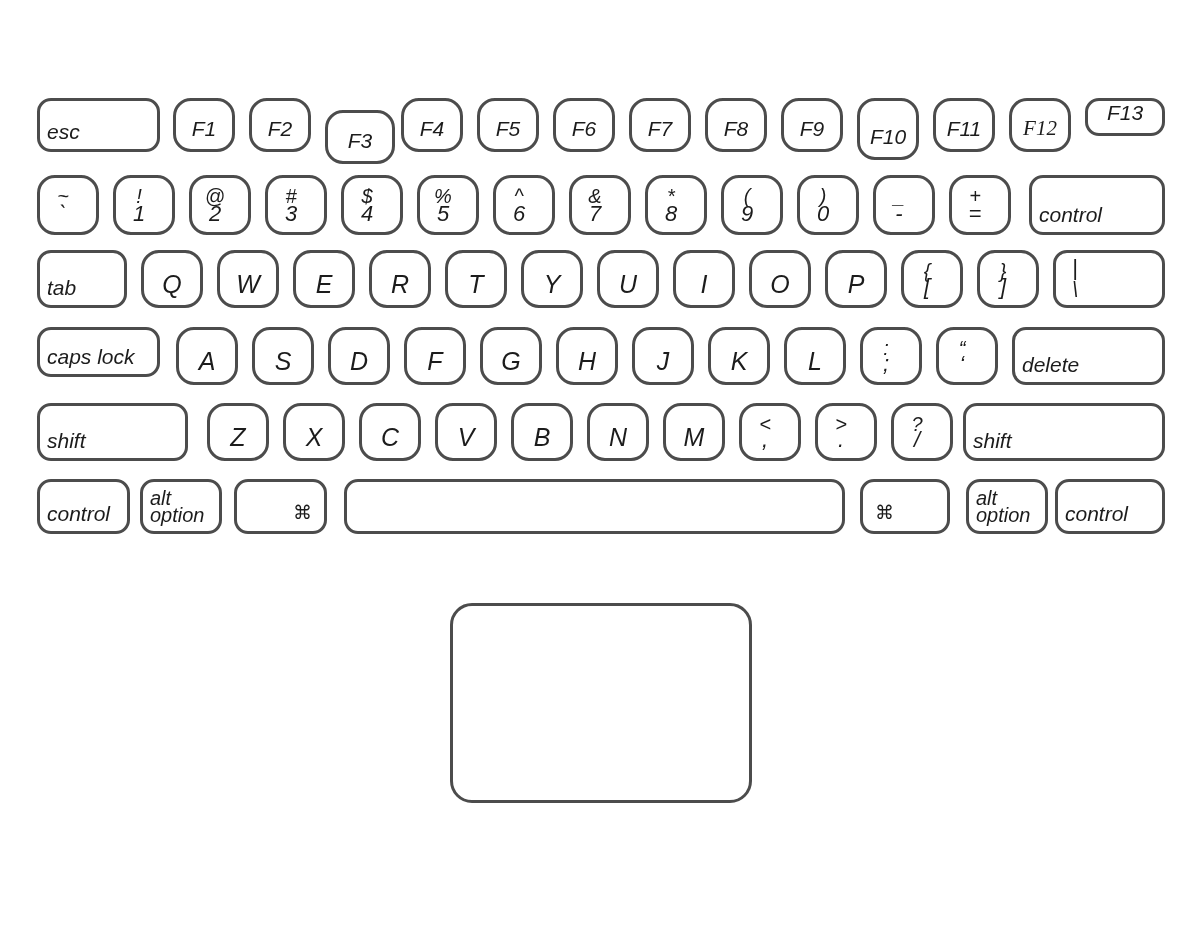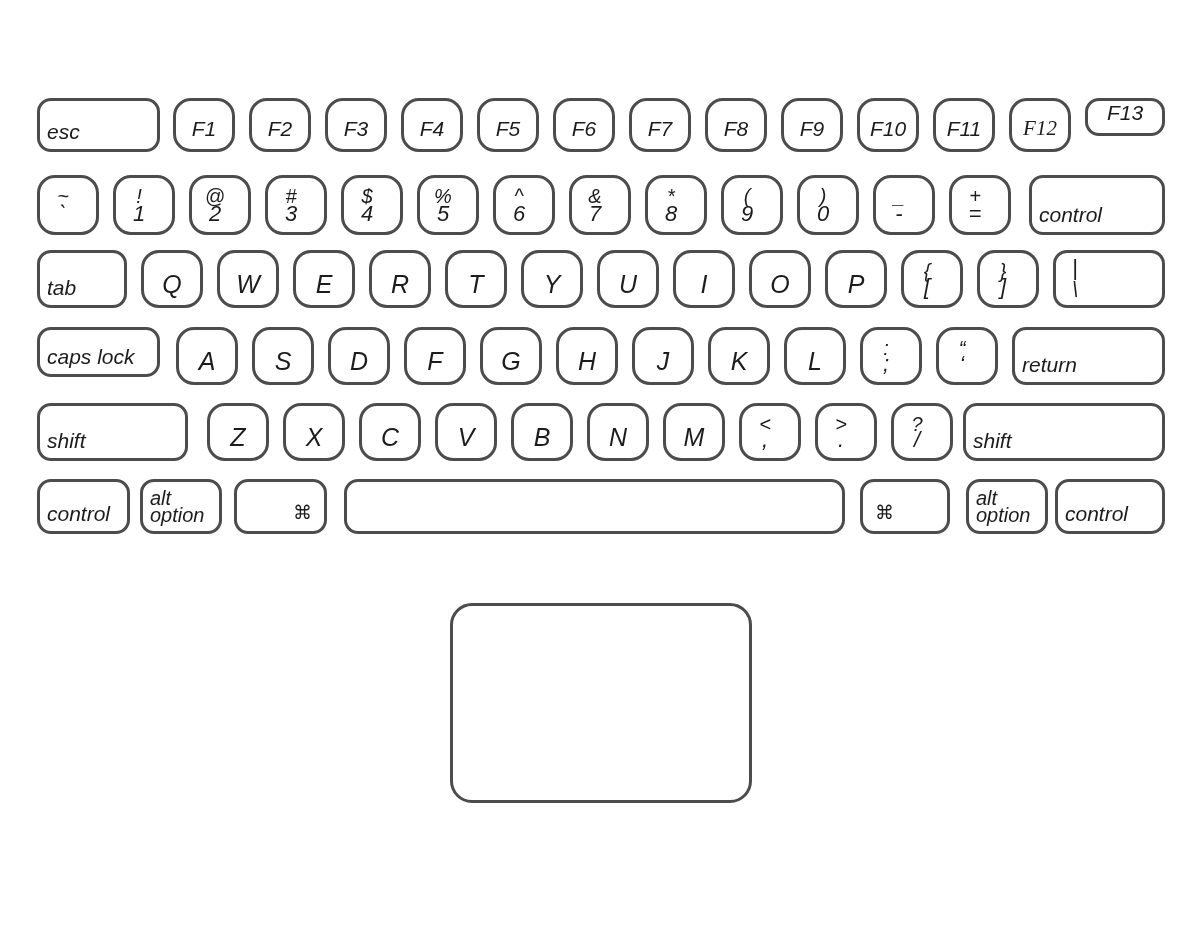--- a/index.html
+++ b/index.html
@@ -137,21 +137,21 @@
       <div class="key sq" style="left: 173px; top: 98px; width: 62px; height: 54px; border-color: rgb(76, 76, 76);">
         <div class="key-face">
           <span class="lbl fn" style="color: rgb(28, 28, 28);">F1</span>
         </div>
       </div>
       <div class="key sq" style="left: 249px; top: 98px; width: 62px; height: 54px; border-color: rgb(76, 76, 76);">
         <div class="key-face">
           <span class="lbl fn" style="color: rgb(28, 28, 28);">F2</span>
         </div>
       </div>
-      <div class="key sq" style="left: 325px; top: 98px; width: 62px; height: 54px; border-color: rgb(76, 76, 76);">
+      <div class="key sq" style="left: 325px; top: 110px; width: 70px; height: 54px; border-color: rgb(76, 76, 76);">
         <div class="key-face">
           <span class="lbl fn" style="color: rgb(28, 28, 28);">F3</span>
         </div>
       </div>
       <div class="key sq" style="left: 401px; top: 98px; width: 62px; height: 54px; border-color: rgb(76, 76, 76);">
         <div class="key-face">
           <span class="lbl fn" style="color: rgb(28, 28, 28);">F4</span>
         </div>
       </div>
       <div class="key sq" style="left: 477px; top: 98px; width: 62px; height: 54px; border-color: rgb(76, 76, 76);">
@@ -172,21 +172,21 @@
       <div class="key sq" style="left: 705px; top: 98px; width: 62px; height: 54px; border-color: rgb(76, 76, 76);">
         <div class="key-face">
           <span class="lbl fn" style="color: rgb(28, 28, 28);">F8</span>
         </div>
       </div>
       <div class="key sq" style="left: 781px; top: 98px; width: 62px; height: 54px; border-color: rgb(76, 76, 76);">
         <div class="key-face">
           <span class="lbl fn" style="color: rgb(28, 28, 28);">F9</span>
         </div>
       </div>
-      <div class="key sq" style="left: 857px; top: 98px; width: 62px; height: 54px; border-color: rgb(76, 76, 76);">
+      <div class="key sq" style="left: 857px; top: 98px; width: 62px; height: 62px; border-color: rgb(76, 76, 76);">
         <div class="key-face">
           <span class="lbl fn" style="color: rgb(28, 28, 28);">F10</span>
         </div>
       </div>
       <div class="key sq" style="left: 933px; top: 98px; width: 62px; height: 54px; border-color: rgb(76, 76, 76);">
         <div class="key-face">
           <span class="lbl fn" style="color: rgb(28, 28, 28);">F11</span>
         </div>
       </div>
       <div class="key sq" style="left: 1009px; top: 98px; width: 62px; height: 54px; border-color: rgb(76, 76, 76);">
@@ -412,21 +412,21 @@
         </div>
       </div>
       <div class="key sq" style="left: 936px; top: 327px; width: 62px; height: 58px; border-color: rgb(76, 76, 76);">
         <div class="key-face">
           <span class="lbl dual-top" style="color: rgb(28, 28, 28);">“</span>
           <span class="lbl dual-bot" style="color: rgb(28, 28, 28);">‘</span>
         </div>
       </div>
       <div class="key" style="left: 1012px; top: 327px; width: 153px; height: 58px; border-color: rgb(76, 76, 76);">
         <div class="key-face">
-          <span class="lbl word" style="color: rgb(28, 28, 28);">return</span>
+          <span class="lbl word" style="color: rgb(28, 28, 28);">delete</span>
         </div>
       </div>
       <div class="key" style="left: 37px; top: 403px; width: 151px; height: 58px; border-color: rgb(76, 76, 76);">
         <div class="key-face">
           <span class="lbl word" style="color: rgb(28, 28, 28);">shift</span>
         </div>
       </div>
       <div class="key sq" style="left: 207px; top: 403px; width: 62px; height: 58px; border-color: rgb(76, 76, 76);">
         <div class="key-face">
           <span class="lbl alpha" style="color: rgb(28, 28, 28);">Z</span>

